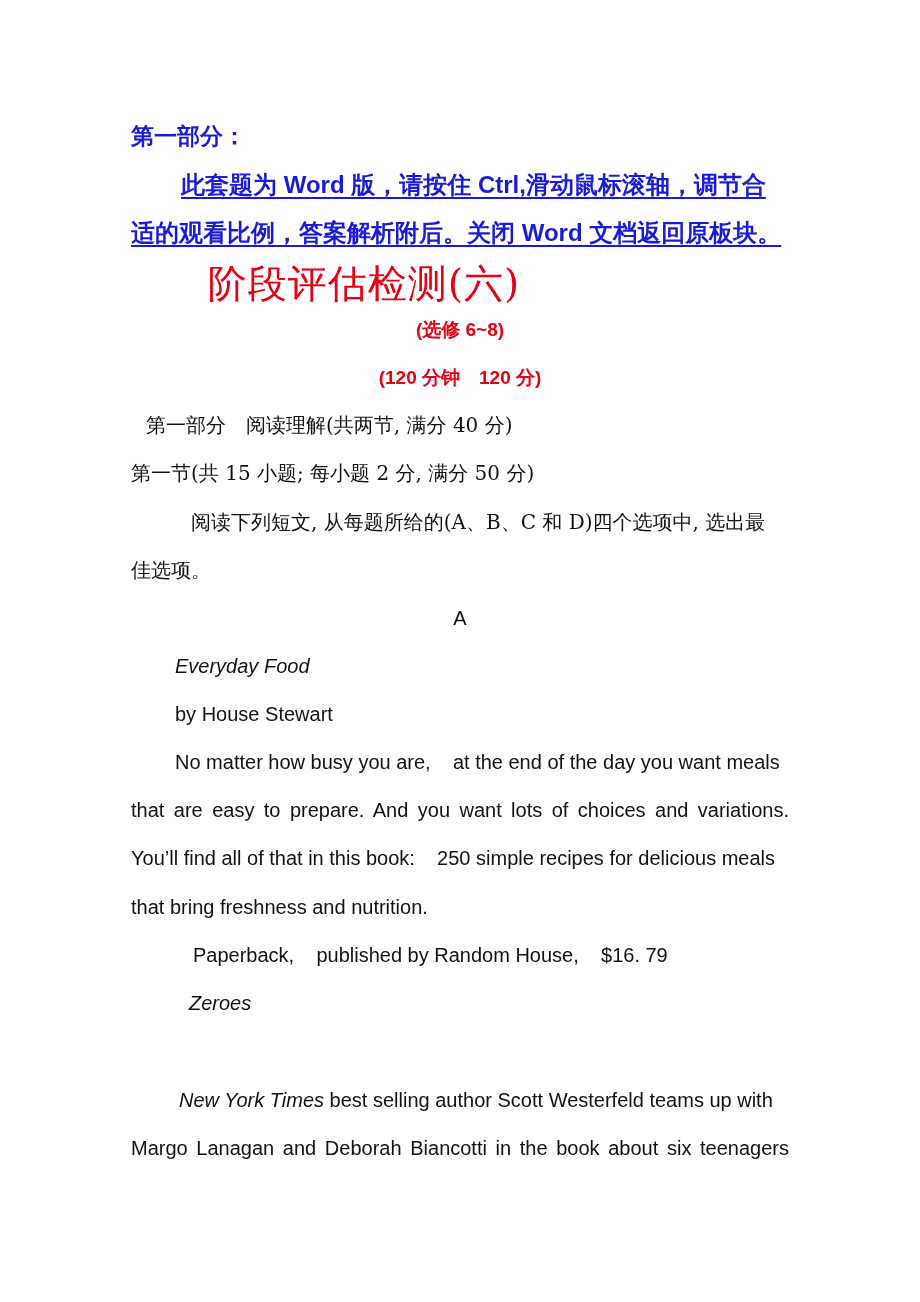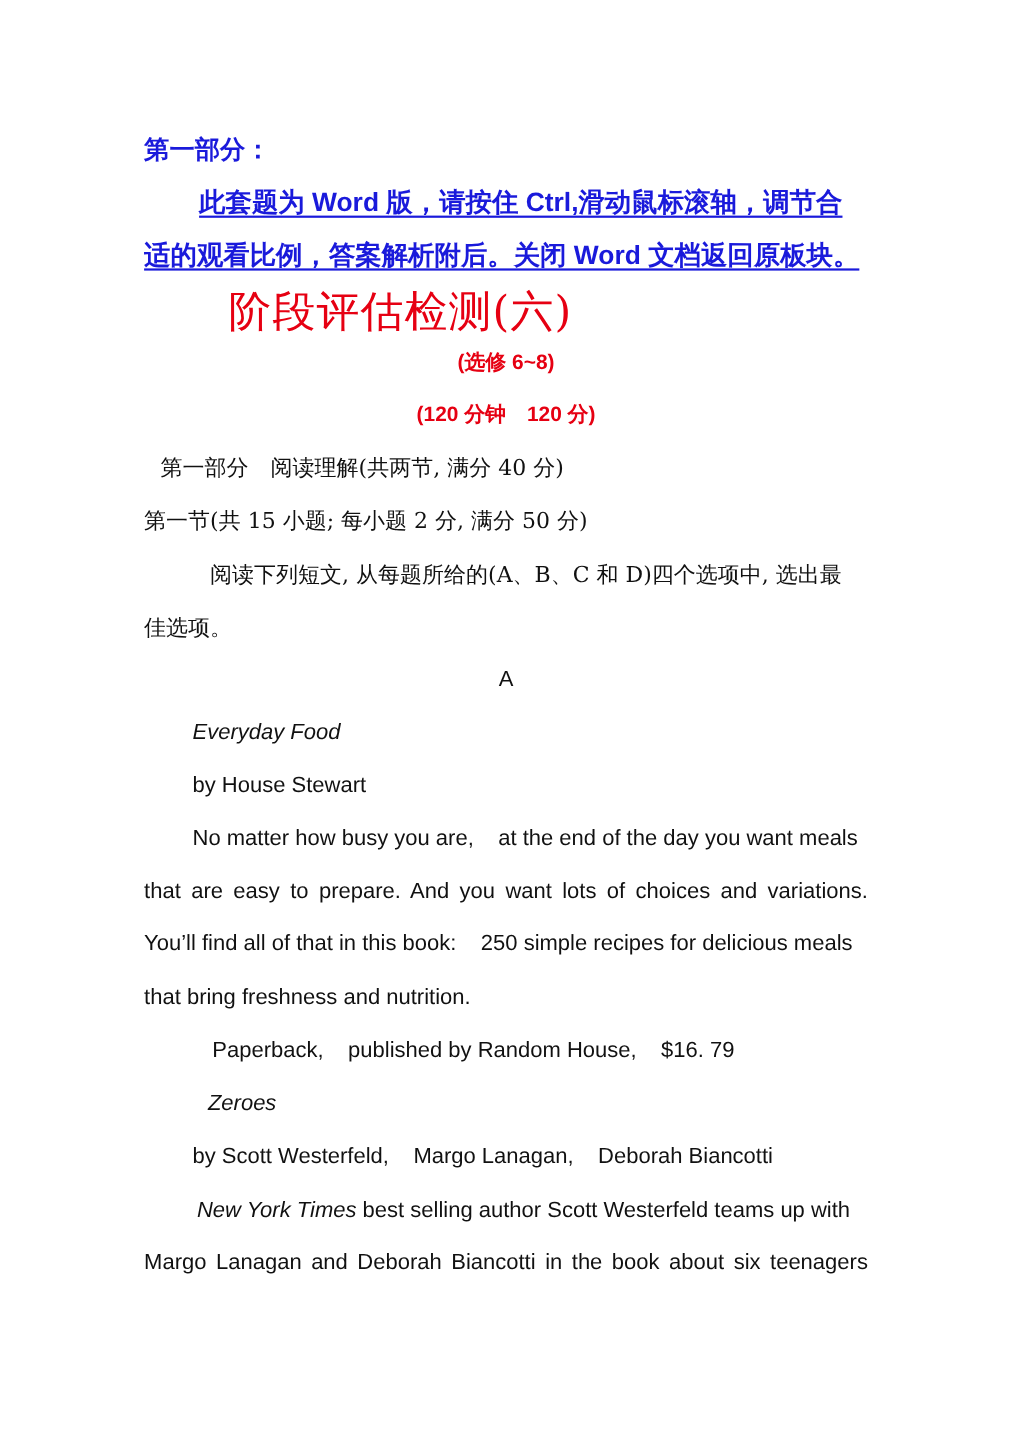--- a/index.html
+++ b/index.html
@@ -100,17 +100,16 @@
 
   <div class="line body-text it" style="left:175px; top:656px;">Everyday Food</div>
   <div class="line body-text" style="left:175px; top:704px;">by House Stewart</div>
   <div class="line body-text" style="left:175px; top:752px;">No matter how busy you are,    at the end of the day you want meals</div>
   <div class="line body-text justify" style="top:800px;">that are easy to prepare. And you want lots of choices and variations.</div>
   <div class="line body-text" style="left:131px; top:848px;">You’ll find all of that in this book:    250 simple recipes for delicious meals</div>
   <div class="line body-text" style="left:131px; top:897px;">that bring freshness and nutrition.</div>
   <div class="line body-text" style="left:175px; top:945px;margin-left:18px;">Paperback,    published by Random House,    $16. 79</div>
 
   <div class="line body-text it" style="left:175px; top:993px;margin-left:14px;">Zeroes</div>
-  <div class="line body-text" style="left:175px; top:1041px;">by Scott Westerfeld,    Margo Lanagan,    Deborah Biancotti</div>
   <div class="line body-text justify" style="top:1138px;">Margo Lanagan and Deborah Biancotti in the book about six teenagers</div>
   <div class="line body-text" style="left:179px; top:1090px;"><span class="it">New York Times</span><span> best selling author Scott Westerfeld teams up with</span></div>
 
 </div>
 
 </body></html>

